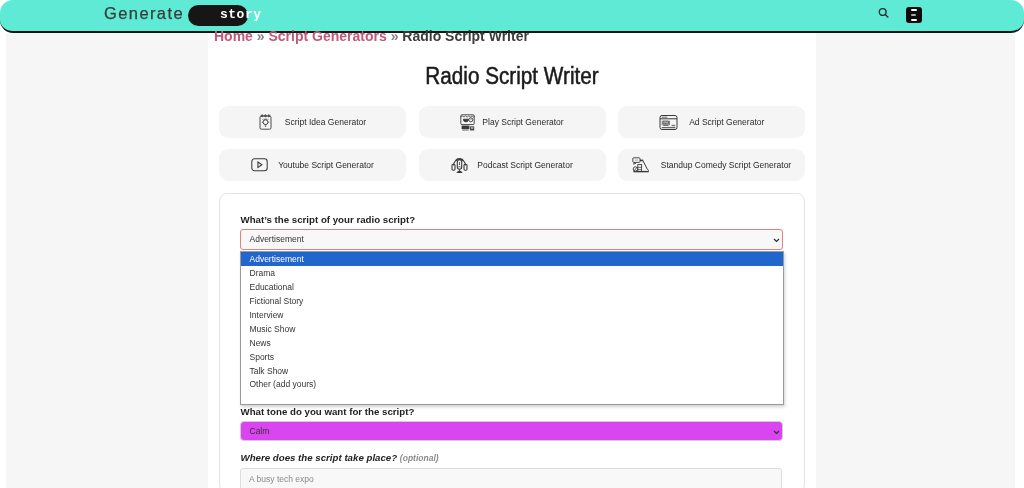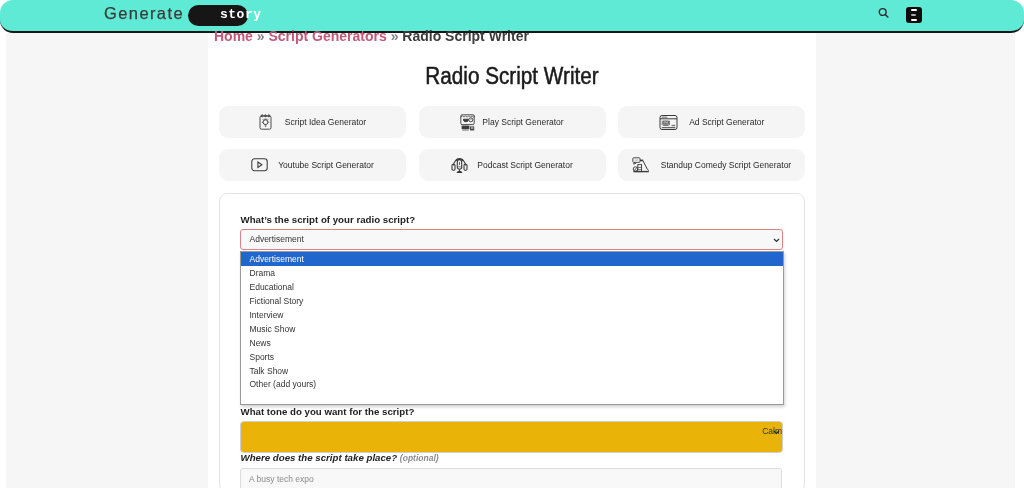--- a/index.html
+++ b/index.html
@@ -159,20 +159,20 @@
     <div class="row">Educational</div>
     <div class="row">Fictional Story</div>
     <div class="row">Interview</div>
     <div class="row">Music Show</div>
     <div class="row">News</div>
     <div class="row">Sports</div>
     <div class="row">Talk Show</div>
     <div class="row">Other (add yours)</div>
   </div>
   <div class="flabel" style="left:240.5px; top:406px; z-index:6;">What tone do you want for the script?</div>
-  <div class="sel" style="top:421px; height:32px; background:#eab308; border-color:#cfcfcf; border-radius:4px;text-align:right;">Calm
+  <div class="sel" style="top:421px; height:20px; background:#d946ef; border-color:#cfcfcf; border-radius:4px;">Calm
     <svg class="caret" width="7" height="5" viewBox="0 0 7 5" style="top:8px;">
         <path d="M1 1l2.5 2.5l2.5-2.5" fill="none" stroke="#2f2f2f" stroke-width="1.2"></path>
       </svg>
   </div>
   <div class="flabel" style="left:240.5px; top:452px; font-style:italic;">Where does the script take place? <span style="font-weight:bold; color:#8a8a8a; font-size:8.5px;">(optional)</span></div>
   <div id="input1">A busy tech expo</div>
 </div>
 
 </body></html>

